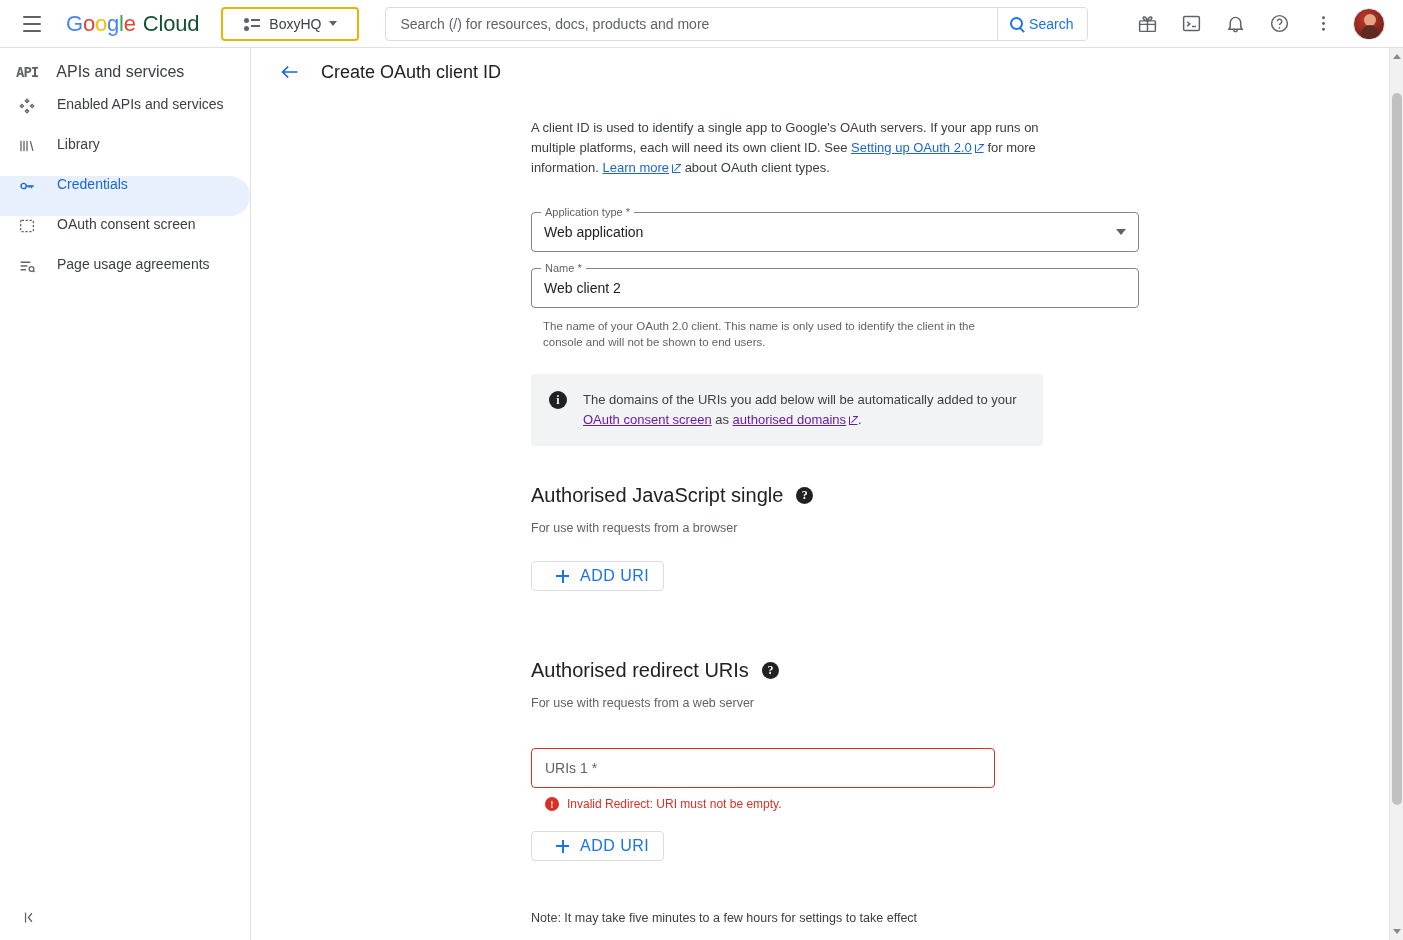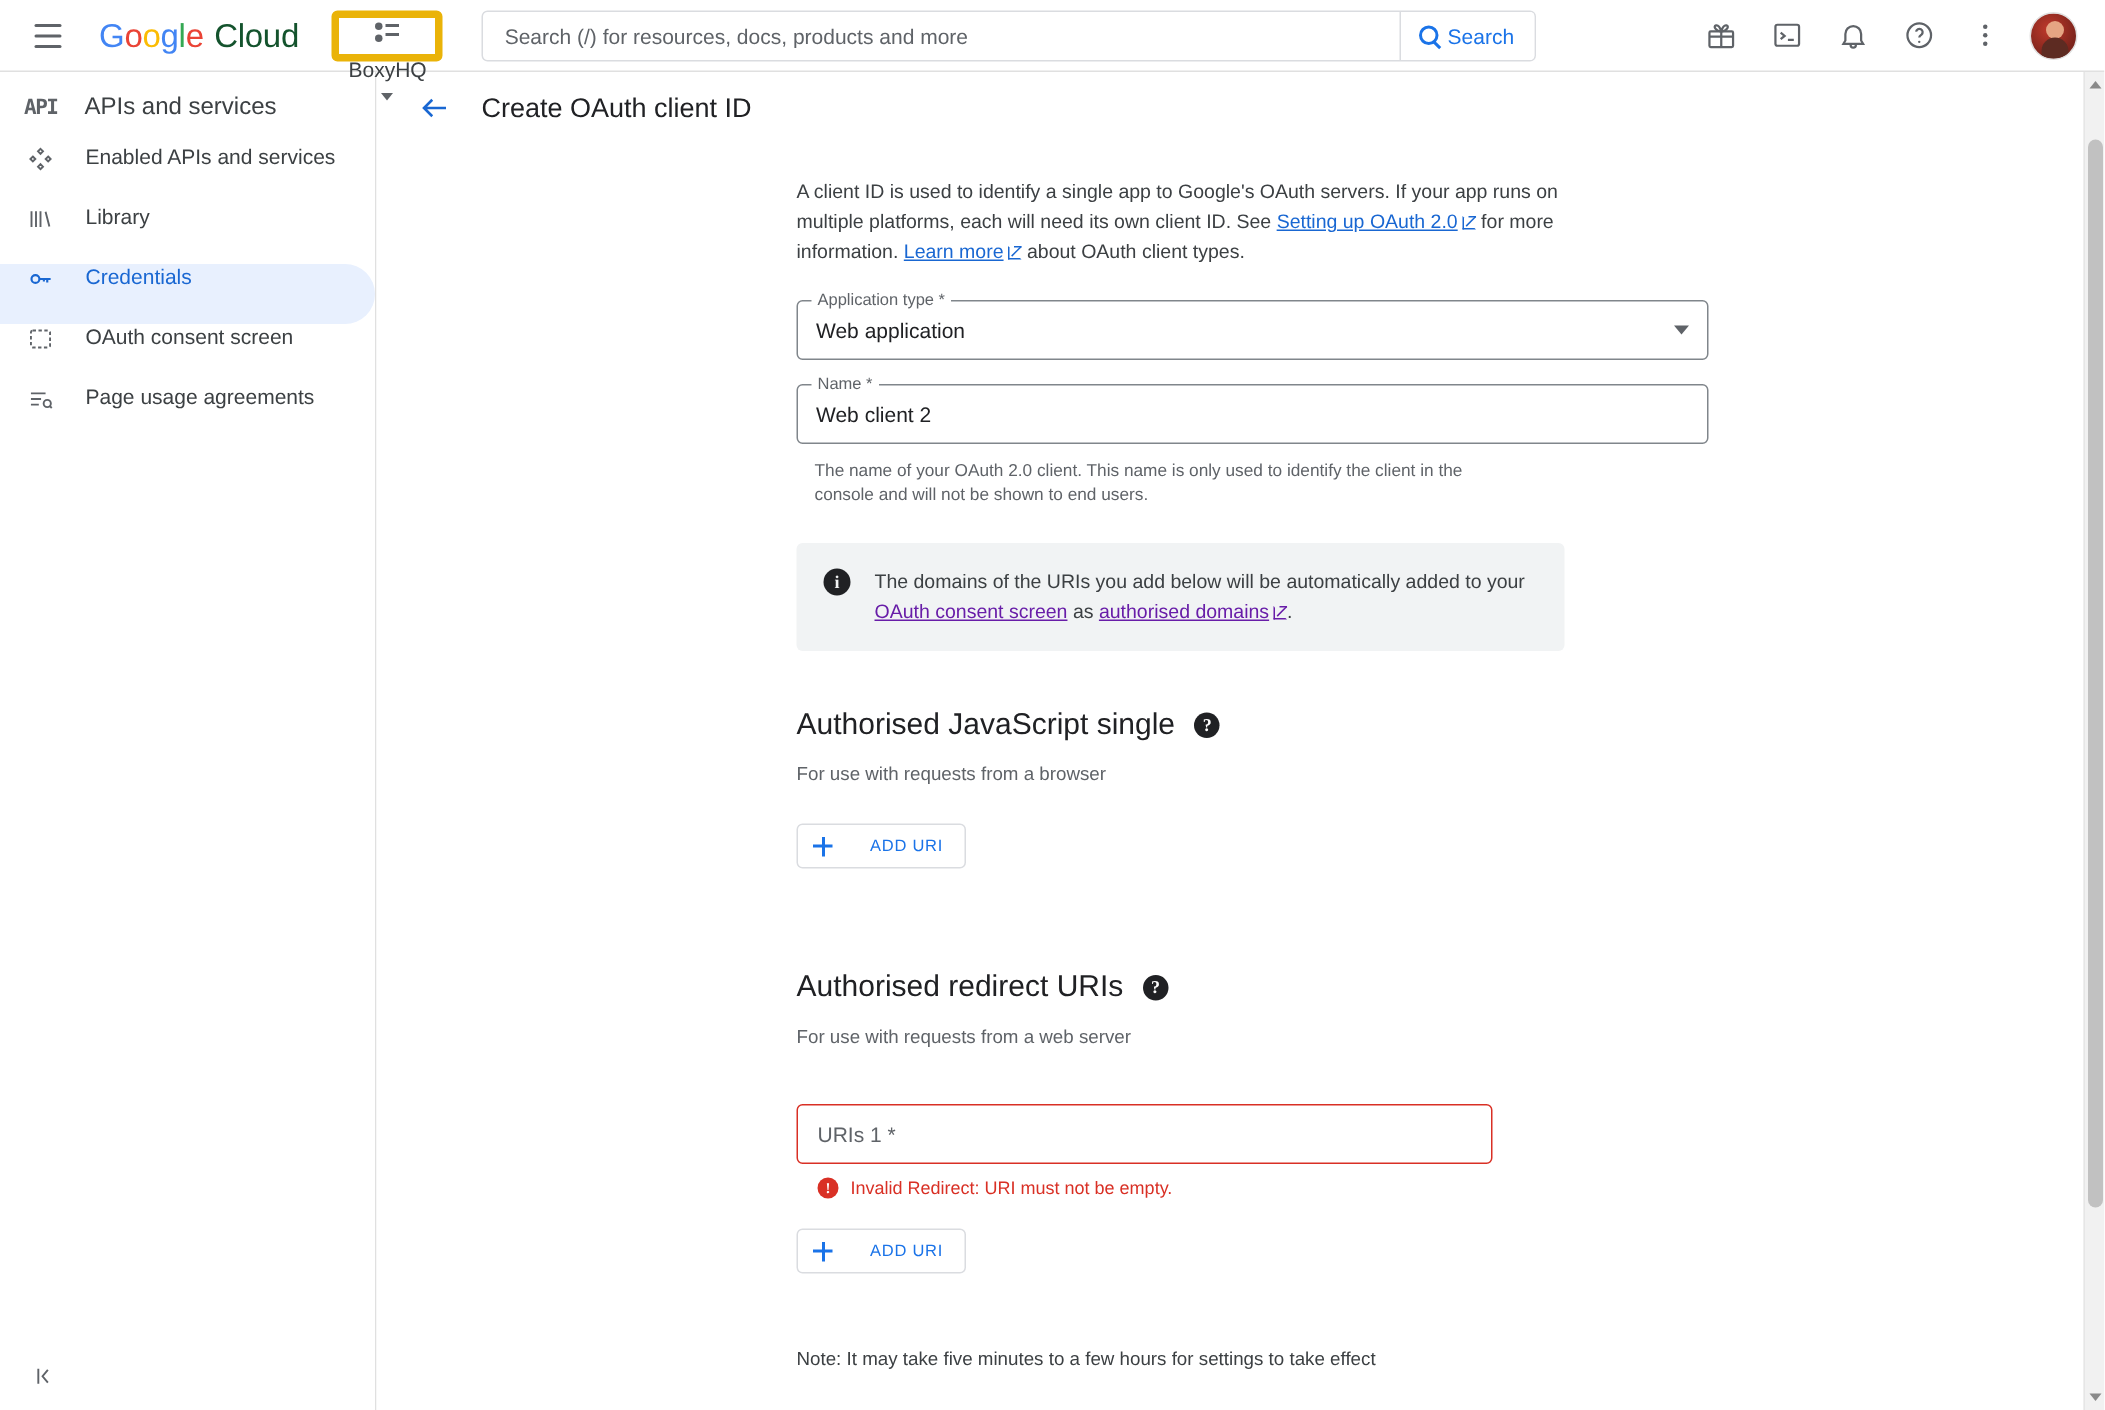--- a/index.html
+++ b/index.html
@@ -42,28 +42,27 @@
   .gcloud-logo .g-word { font-size: 22px; font-weight: 400; }
   .gcloud-logo .g-word .b { color: #4285f4; }
   .gcloud-logo .g-word .r { color: #ea4335; }
   .gcloud-logo .g-word .y { color: #fbbc04; }
   .gcloud-logo .g-word .g { color: #34a853; }
   .gcloud-logo .cloud-word { color: #14532d; font-size: 22px; font-weight: 400; }
 
   .project-chip {
     margin-left: 22px;
     height: 34px;
-    border: 5px solid #eab308;
+    border: 2px solid #eab308;
     border-radius: 4px;
     display: flex; align-items: center;
     gap: 8px;
-    padding: 0 6px;
-    cursor: pointer;
-    background: #fff;
-    flex-direction: column;
+    padding: 0 20px;
+    cursor: pointer;
+    background: #fff;
   }
   .project-chip .proj-icon {
     width: 18px; height: 18px; position: relative; flex: none;
   }
   .project-chip .proj-icon:before {
     content:""; position:absolute; left:1px; top:3px; width:5px; height:5px;
     border-radius:50%; background:#5f6368;
   }
   .project-chip .proj-icon:after {
     content:""; position:absolute; left:1px; top:11px; width:5px; height:5px;
@@ -227,21 +226,21 @@
 
   .content {
     padding: 22px 0 0 280px;
     width: 100%;
   }
   .intro {
     width: 512px;
     font-size: 13px;
     line-height: 20px;
     color: #3c4043;
-    margin-bottom: 22px;
+    margin-bottom: 34px;
   }
   a.link { color: #1967d2; text-decoration: underline; cursor: pointer; }
   .ext {
     display: inline-block;
     width: 9px; height: 9px;
     border: 1.3px solid #1967d2;
     border-top-color: transparent;
     border-right-color: transparent;
     position: relative;
     margin-left: 3px;
@@ -337,27 +336,27 @@
     width: 17px; height: 17px; border-radius: 50%;
     background: #202124; color: #fff;
     font-size: 12px; font-weight: 700;
     display: flex; align-items: center; justify-content: center;
     cursor: pointer;
     font-family: "Liberation Serif", serif;
   }
   .sec-sub { font-size: 12.5px; color: #5f6368; margin-bottom: 26px; }
 
   .add-uri {
-    display: inline-flex; align-items: center; gap: 25px;
+    display: inline-flex; align-items: center; gap: 11px;
     height: 30px;
-    padding: 0 14px 0 10px;
+    padding: 0 14px 0 24px;
     border: 1px solid #dadce0;
     border-radius: 4px;
     color: #1a73e8;
-    font-size: 11px;
+    font-size: 16px;
     font-weight: 500;
     letter-spacing: 0.5px;
     cursor: pointer;
     background: #fff;
   }
   .plus {
     position: relative; width: 13px; height: 13px; display:inline-block;
   }
   .plus:before, .plus:after {
     content:""; position:absolute; background:#1a73e8;

